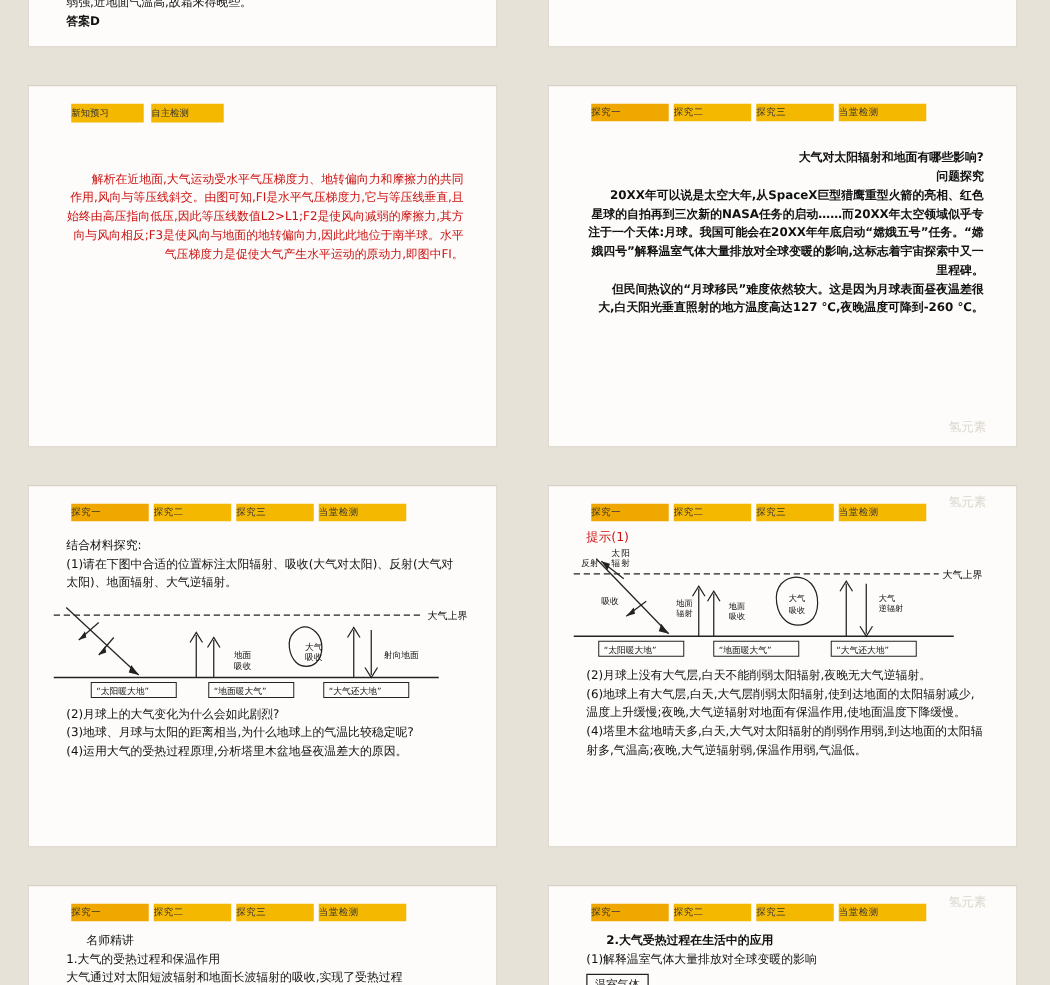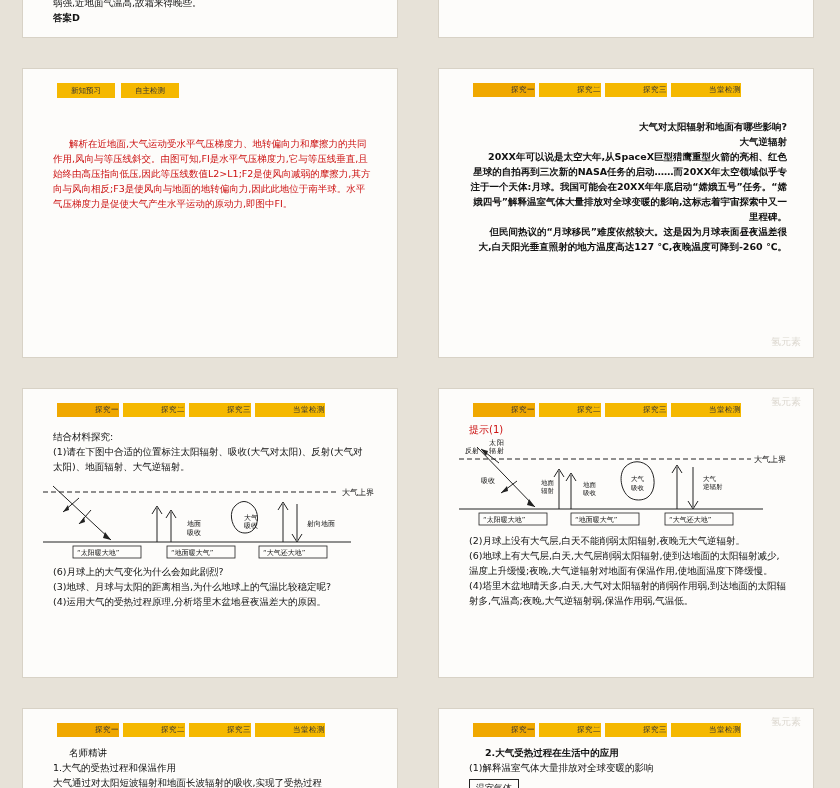--- a/index.html
+++ b/index.html
@@ -32,56 +32,55 @@
     gap:4px;
     margin:14px 0 6px 34px;
   }
   .tab{
     background:#f5b800;
     color:#333;
     font-size:7.5px;
     line-height:10px;
     padding:2px 0;
     width:62px;
-    text-align:right;
+    text-align:left;
     letter-spacing:0.5px;
   }
   .tab.wide{width:70px;}
   .tab.first{background:#f0a800;}
 
   .tabbar2{
     display:flex;
     gap:6px;
     margin:14px 0 6px 34px;
   }
   .tab2{
     background:#f5b800;
     color:#333;
     font-size:7.5px;
     line-height:11px;
     padding:2px 0;
     width:58px;
-    text-align:center;
   }
 
   .body{
     padding:4px 26px 10px 30px;
     font-size:9.5px;
     line-height:15px;
     color:#111;
     font-family:"DejaVu Sans","Liberation Sans",sans-serif;
   }
-  .body.red{color:#cc1111;}
+  .body.red{color:#cc1111;text-align:right;}
   .body p{margin:0;}
   .body .ind{text-indent:16px;}
   .ans{font-weight:bold;margin-top:3px;}
   .bold{font-weight:bold;}
   .wm2{
     position:absolute;
-    right:12px;bottom:8px;
+    right:24px;bottom:8px;
     color:#ddd8d0;
     font-size:10px;
     margin-left:32px;
   }
   svg{display:block;}
   .hintlabel{
     color:#cc1111;font-weight:normal;font-size:10px;
     margin:2px 0 0 30px;
   }
 </style>
@@ -111,21 +110,21 @@
 
   <div class="slide right" style="top:68px;height:290px;">
     <div class="tabbar">
       <div class="tab first">探究一</div>
       <div class="tab">探究二</div>
       <div class="tab">探究三</div>
       <div class="tab wide">当堂检测</div>
     </div>
     <div class="body" style="padding-top:16px;text-align:right;">
       <p class="bold ind">大气对太阳辐射和地面有哪些影响?</p>
-      <p class="bold">大气逆辐射</p>
+      <p class="bold">问题探究</p>
       <p class="bold ind">20XX年可以说是太空大年,从SpaceX巨型猎鹰重型火箭的亮相、红色星球的自拍再到三次新的NASA任务的启动……而20XX年太空领域似乎专注于一个天体:月球。我国可能会在20XX年年底启动“嫦娥五号”任务。“嫦娥四号”解释温室气体大量排放对全球变暖的影响,这标志着宇宙探索中又一里程碑。</p>
       <p class="bold ind">但民间热议的“月球移民”难度依然较大。这是因为月球表面昼夜温差很大,白天阳光垂直照射的地方温度高达127 ℃,夜晚温度可降到-260 ℃。</p>
     </div>
     <div class="wm2">氢元素</div>
   </div>
 
   <div class="slide left" style="top:388px;height:290px;">
     <div class="tabbar">
       <div class="tab first">探究一</div>
       <div class="tab">探究二</div>
@@ -166,21 +165,21 @@
         <rect x="34" y="68" width="68" height="12" fill="none" stroke="#222" stroke-width="0.8"></rect>
         <text x="38" y="77" font-size="7" fill="#111" font-family="DejaVu Sans">“太阳暖大地”</text>
         <rect x="128" y="68" width="68" height="12" fill="none" stroke="#222" stroke-width="0.8"></rect>
         <text x="132" y="77" font-size="7" fill="#111" font-family="DejaVu Sans">“地面暖大气”</text>
         <rect x="220" y="68" width="68" height="12" fill="none" stroke="#222" stroke-width="0.8"></rect>
         <text x="224" y="77" font-size="7" fill="#111" font-family="DejaVu Sans">“大气还大地”</text>
       </svg>
     </div>
 
     <div class="body" style="padding-top:4px;">
-      <p>(6)月球上的大气变化为什么会如此剧烈?</p>
+      <p>(2)月球上的大气变化为什么会如此剧烈?</p>
       <p>(3)地球、月球与太阳的距离相当,为什么地球上的气温比较稳定呢?</p>
       <p>(4)运用大气的受热过程原理,分析塔里木盆地昼夜温差大的原因。</p>
     </div>
   </div>
 
   <div class="slide right" style="top:388px;height:290px;">
     <div class="tabbar">
       <div class="tab first">探究一</div>
       <div class="tab">探究二</div>
       <div class="tab">探究三</div>

